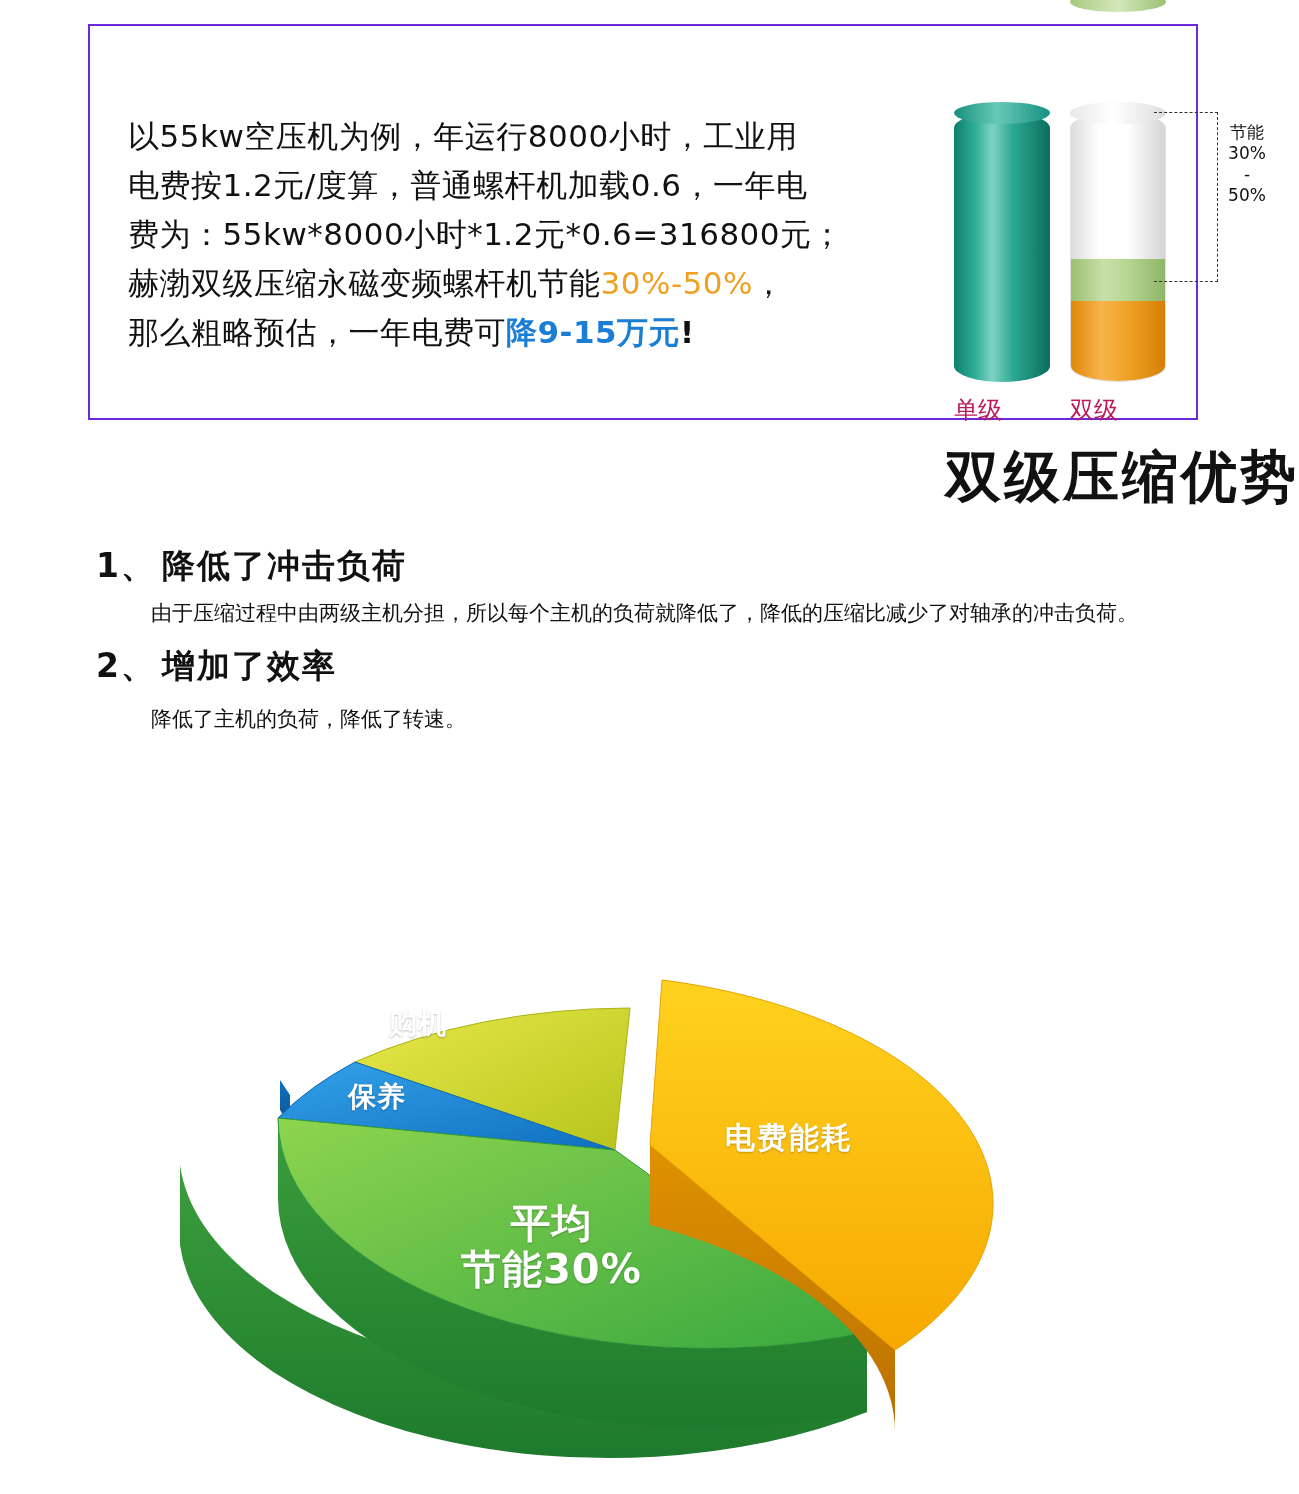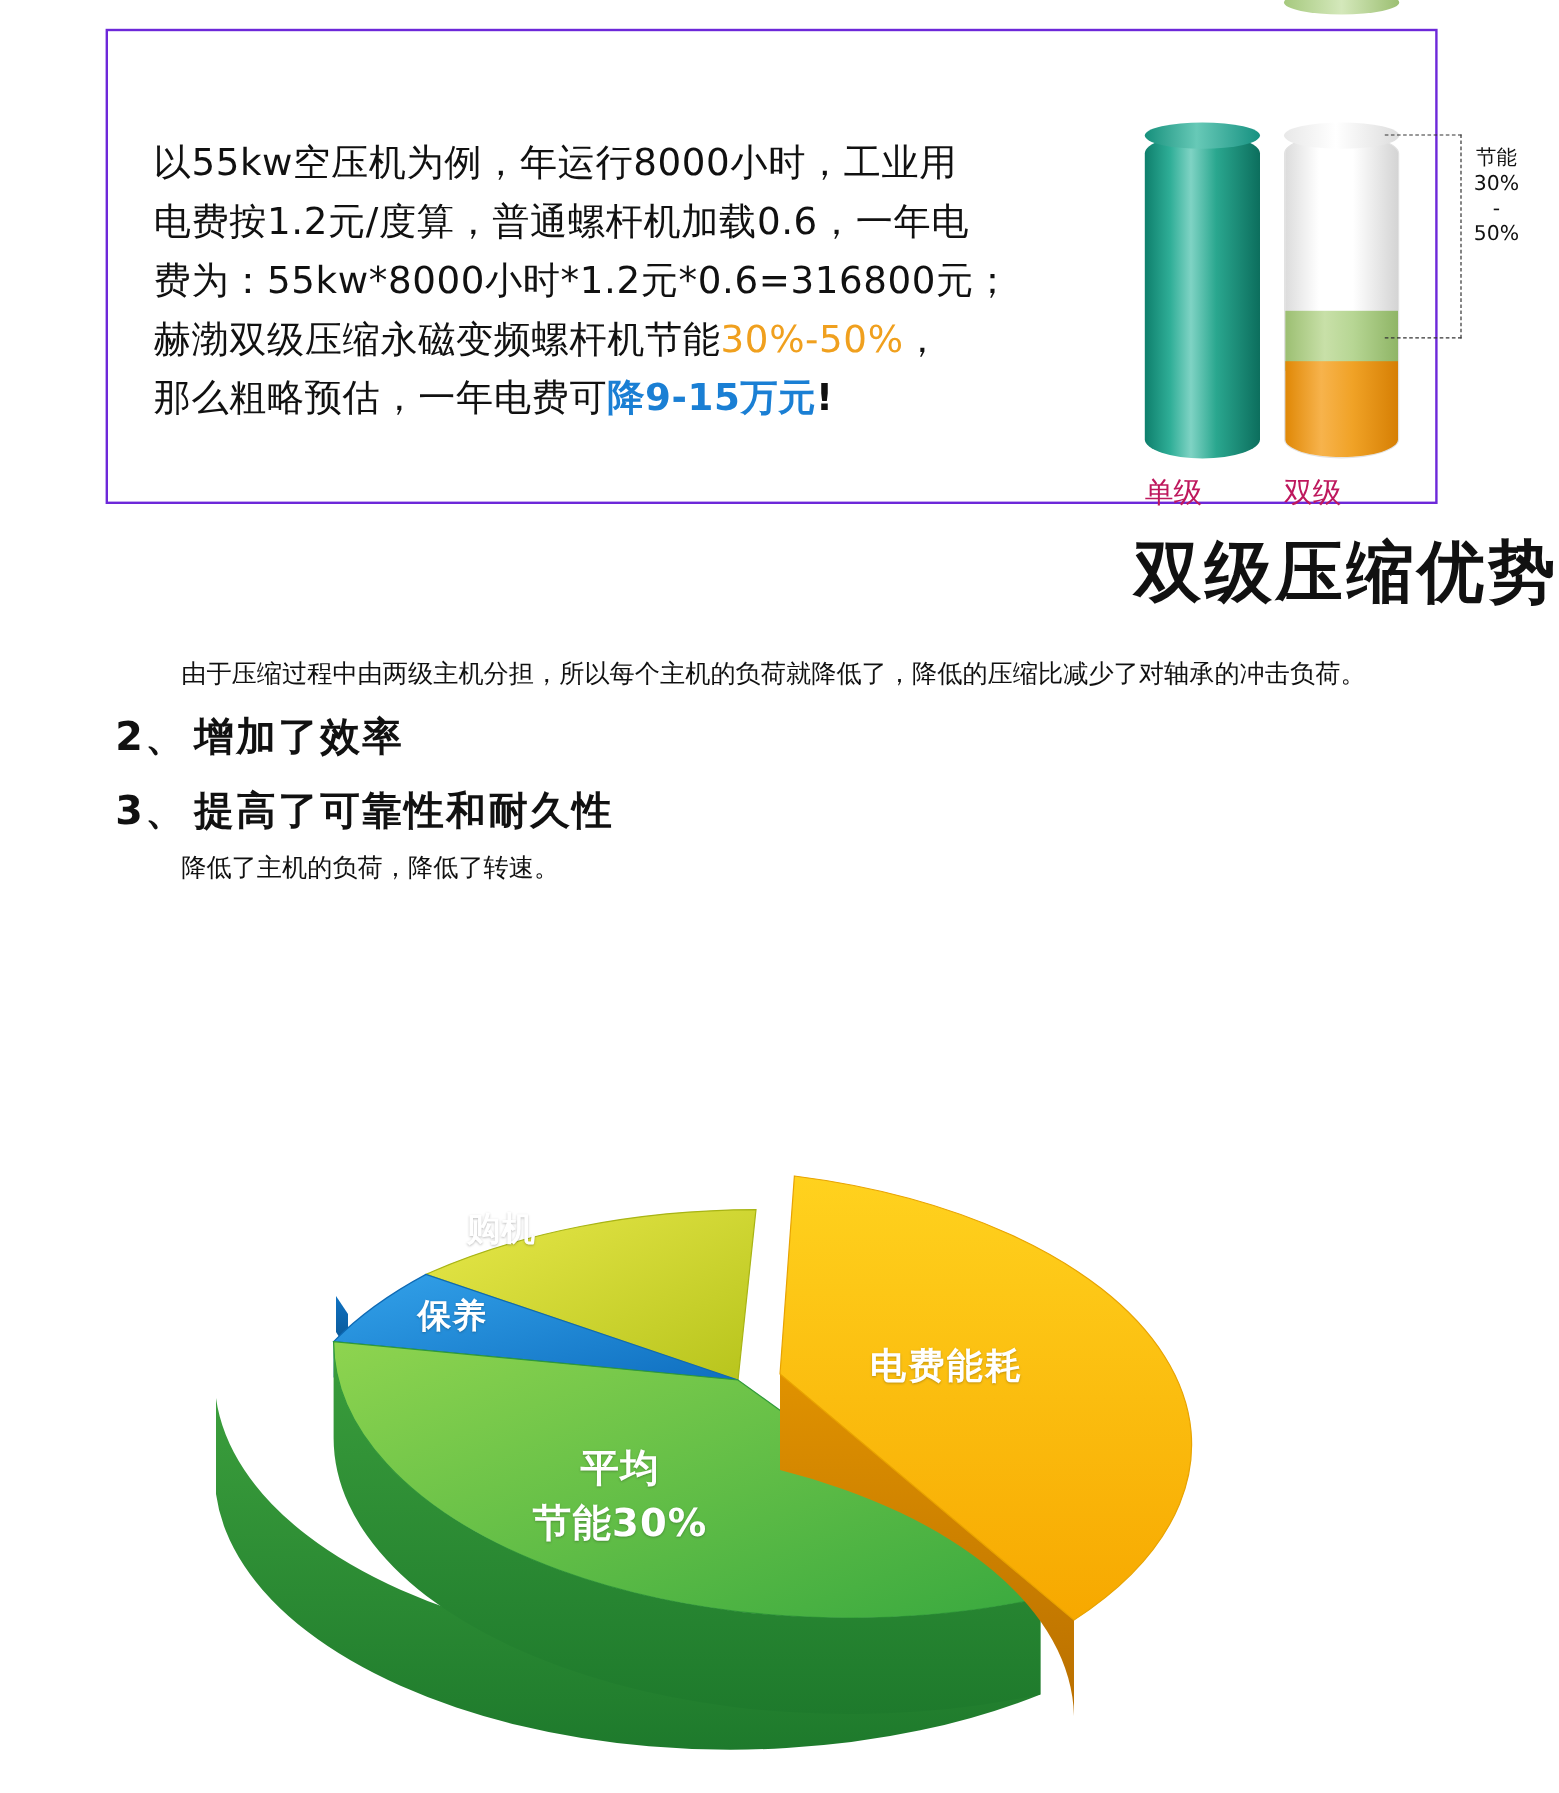--- a/index.html
+++ b/index.html
@@ -203,21 +203,21 @@
   .pie-label {
     position: absolute;
     font-family: "DejaVu Sans", sans-serif;
     font-weight: bold;
     color: #ffffff;
     text-shadow: 0 1px 2px rgba(0,0,0,0.25);
     white-space: pre-line;
     text-align: center;
   }
   .lbl-elec { left: 575px; top: 168px; font-size: 30px; letter-spacing: 2px; }
-  .lbl-avg  { left: 294px; top: 250px; font-size: 32px; line-height: 46px; letter-spacing: 1px; }
+  .lbl-avg  { left: 311px; top: 250px; font-size: 40px; line-height: 46px; letter-spacing: 1px; }
   .lbl-maint{ left: 198px; top: 128px; font-size: 28px; letter-spacing: 1px; }
   .lbl-buy  { left: 239px; top: 55px;  font-size: 28px; letter-spacing: 1px; }
 </style>
 </head>
 <body>
 
 <div class="top-box">
 
   <div class="intro-text">
     <div>以55kw空压机为例，年运行8000小时，工业用</div>
@@ -251,33 +251,33 @@
     <div class="cyl-label cyl-label-a">单级</div>
     <div class="cyl-label cyl-label-b">双级</div>
   </div>
 </div>
 
 <div class="section-title">双级压缩优势</div>
 
 <div class="adv-list">
 
   <div class="adv-item">
+    <div class="adv-head">
+      <span class="num">1、</span><span>降低了冲击负荷</span>
+    </div>
     <div class="adv-body">由于压缩过程中由两级主机分担，所以每个主机的负荷就降低了，降低的压缩比减少了对轴承的冲击负荷。</div>
   </div>
 
   <div class="adv-item">
     <div class="adv-head">
       <span class="num">2、</span><span>增加了效率</span>
     </div>
   </div>
 
   <div class="adv-item">
-    <div class="adv-head">
-      <span class="num">3、</span><span>提高了可靠性和耐久性</span>
-    </div>
     <div class="adv-body">降低了主机的负荷，降低了转速。</div>
   </div>
 
 </div>
 
 <div class="pie-wrap">
   <svg width="1000" height="530" viewBox="0 0 1000 530">
     <defs>
       <linearGradient id="gYellow" x1="0" y1="0" x2="0" y2="1">
         <stop offset="0%" stop-color="#ffd21e"></stop>

